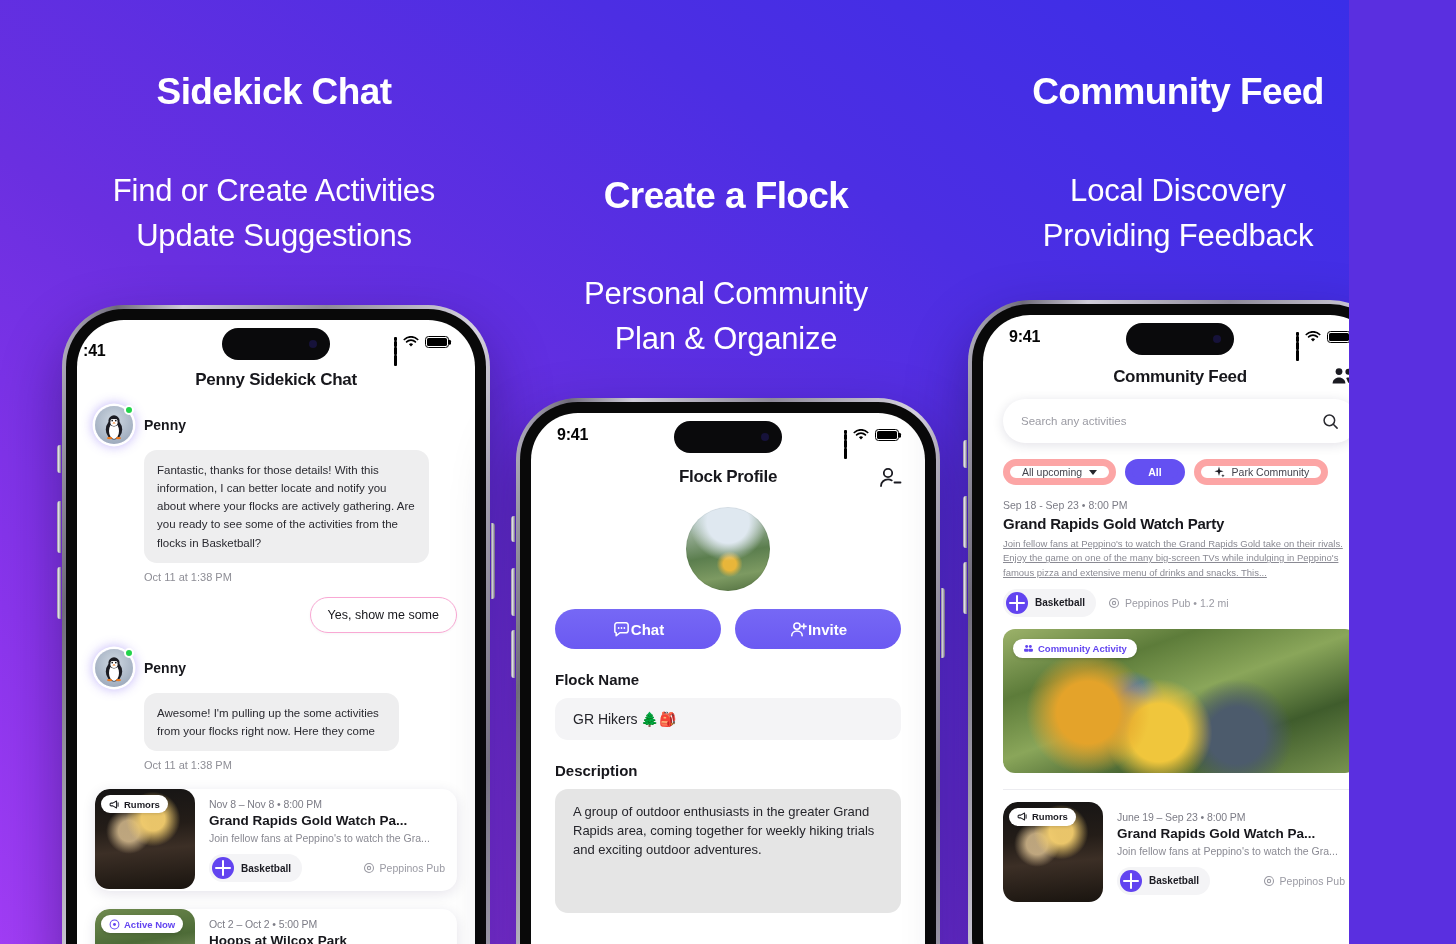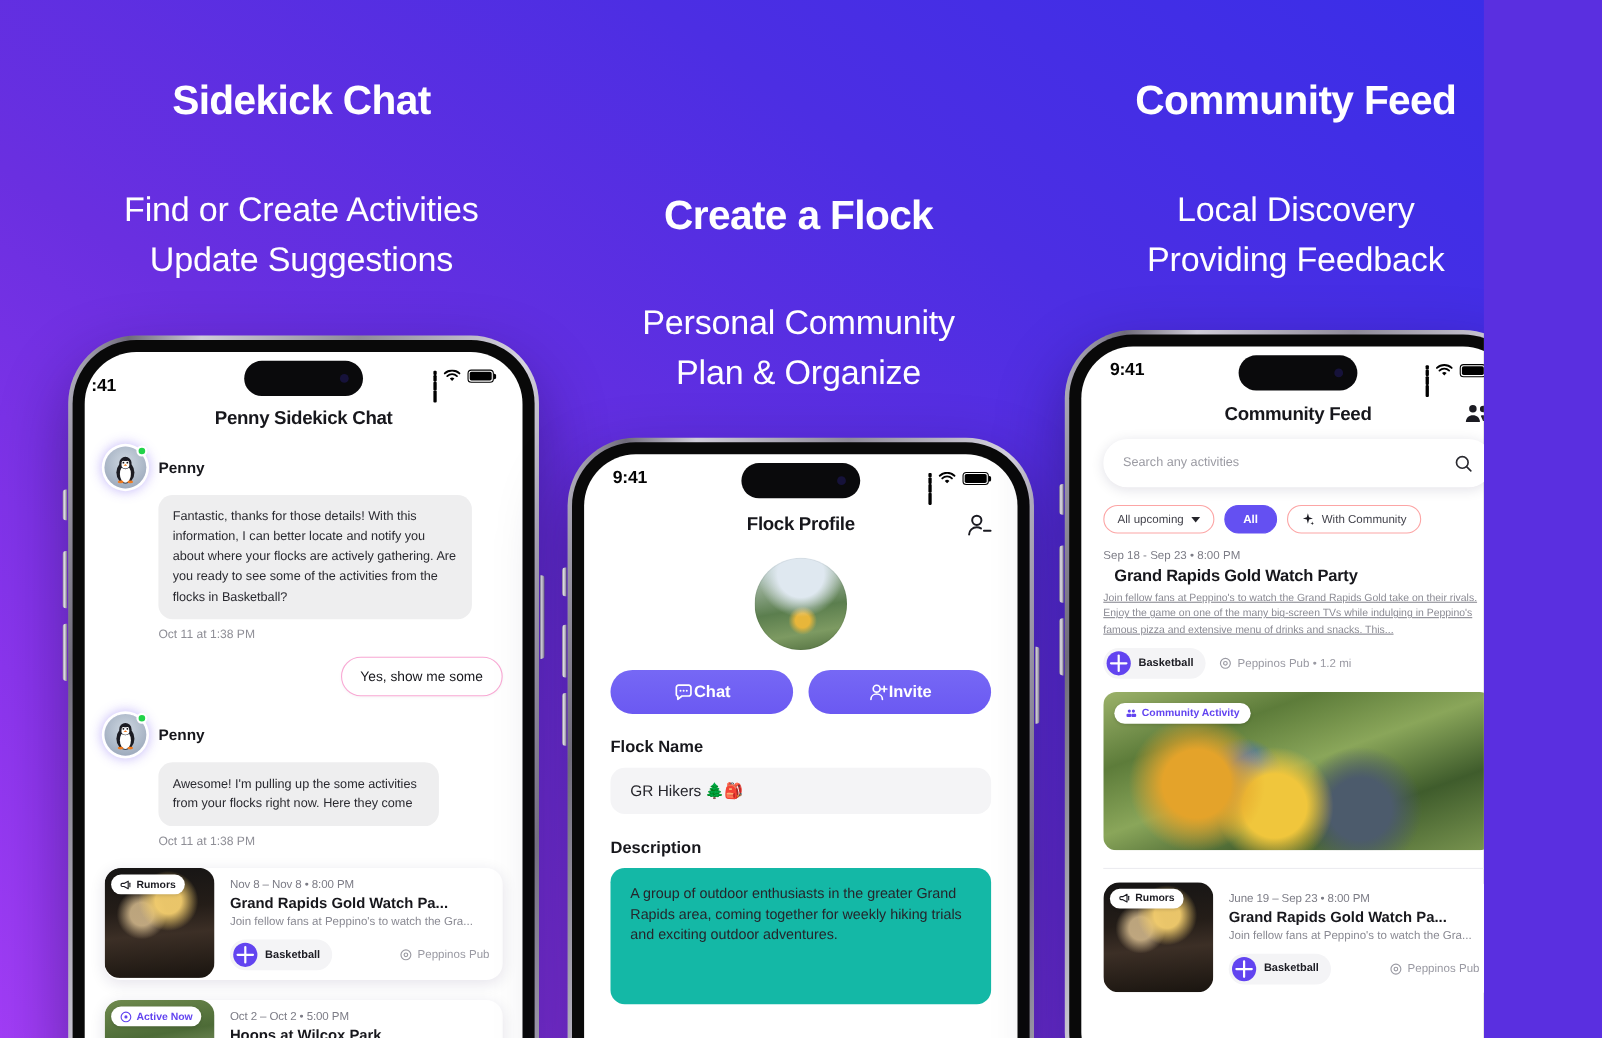--- a/index.html
+++ b/index.html
@@ -326,21 +326,21 @@
   .p2-input {
     margin: 10px 24px 0;
     background:#f4f4f6;
     border-radius: 13px;
     padding: 13px 18px;
     font-size: 14px;
     color:#25252b;
   }
   .p2-textarea {
     margin: 10px 24px 0;
-    background:#14b8a6;
+    background:#e5e5e5;
     border-radius: 13px;
     padding: 14px 18px;
     font-size: 13px;
     line-height: 1.45;
     color:#25252b;
     height: 124px;
   }
 
   
   #phone3 { left: 968px; top: 300px; width: 424px; height: 700px; }
@@ -364,40 +364,40 @@
     gap: 10px;
   }
   .search-bar .ph { flex:1; font-size: 11.5px; color:#9b9ba3; }
 
   .filters { display:flex; align-items:center; gap: 9px; padding: 16px 20px 0; }
   .f-chip {
     display:flex; align-items:center; gap:7px;
     height: 26px;
     padding: 0 12px;
     border-radius: 15px;
-    border: 1px solid #fca5a5;
+    border: 7px solid #fca5a5;
     background:#fff;
     font-size: 10.5px;
     color:#44444d;
     white-space:nowrap;
   }
   .f-chip.active {
     background:#6450f2; border-color:#6450f2; color:#fff; font-weight:600;
     padding: 0 16px;
   }
   .caret {
     width:0;height:0;
     border-left:4.5px solid transparent;
     border-right:4.5px solid transparent;
     border-top:5.5px solid #25252b;
   }
 
   .feed { padding: 14px 20px 0; }
   .feed-date { font-size: 10.5px; color:#7c7c86; }
-  .feed-title { font-size:15px; font-weight:700; color:#17171c; margin-top:4px; letter-spacing:-0.2px;margin-left:10px; }
+  .feed-title { font-size:15px; font-weight:700; color:#17171c; margin-top:4px; letter-spacing:-0.2px; }
   .feed-desc { font-size: 9.5px; line-height:1.5; color:#8a8a93; margin-top:5px;text-decoration:underline; }
   .feed-meta { display:flex; align-items:center; gap:12px; margin-top: 9px; }
 
   .feed-photo {
     position:relative;
     margin-top: 12px;
     height: 144px;
     border-radius: 12px;
     overflow:hidden;
     background:
@@ -731,21 +731,21 @@
           <div class="f-chip active">
             <span>All</span>
           </div>
           <div class="f-chip">
             <span class="ico">
               <svg width="12" height="12" viewBox="0 0 14 14">
                   <path d="M7 0.7 8.2 5 12.3 6.2 8.2 7.4 7 11.7 5.8 7.4 1.7 6.2 5.8 5Z" fill="#1b1b22"></path>
                   <path d="M11.6 9.4l.5 1.5 1.5.5-1.5.5-.5 1.5-.5-1.5-1.5-.5 1.5-.5Z" fill="#1b1b22"></path>
                 </svg>
             </span>
-            <span>With Community</span>
+            <span>Park Community</span>
           </div>
         </div>
 
         <div class="feed">
 
           <div>
             <div class="feed-date">Sep 18  -  Sep 23 • 8:00 PM</div>
             <div class="feed-title">Grand Rapids Gold Watch Party</div>
             <div class="feed-desc">Join fellow fans at Peppino's to watch the Grand Rapids Gold take on their rivals. Enjoy the game on one of the many big-screen TVs while indulging in Peppino's famous pizza and extensive menu of drinks and snacks. This...</div>
             <div class="feed-meta">

